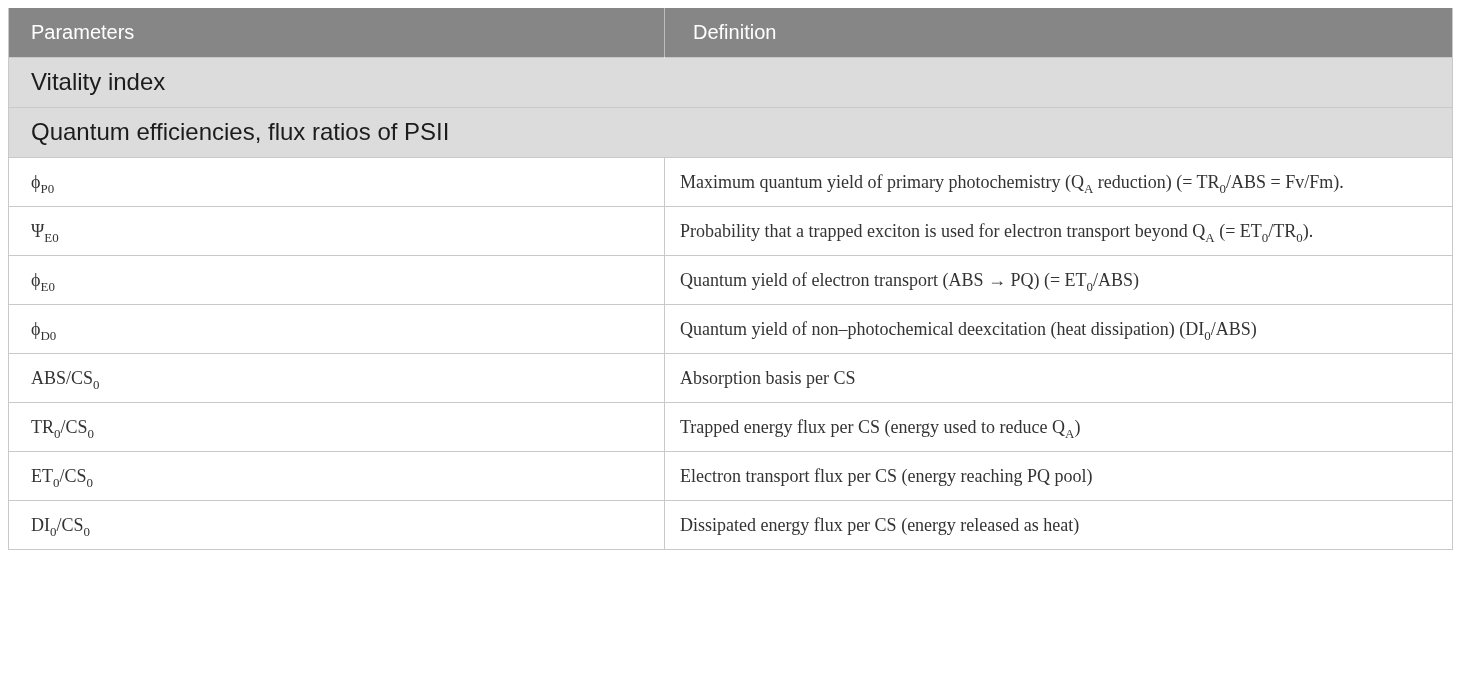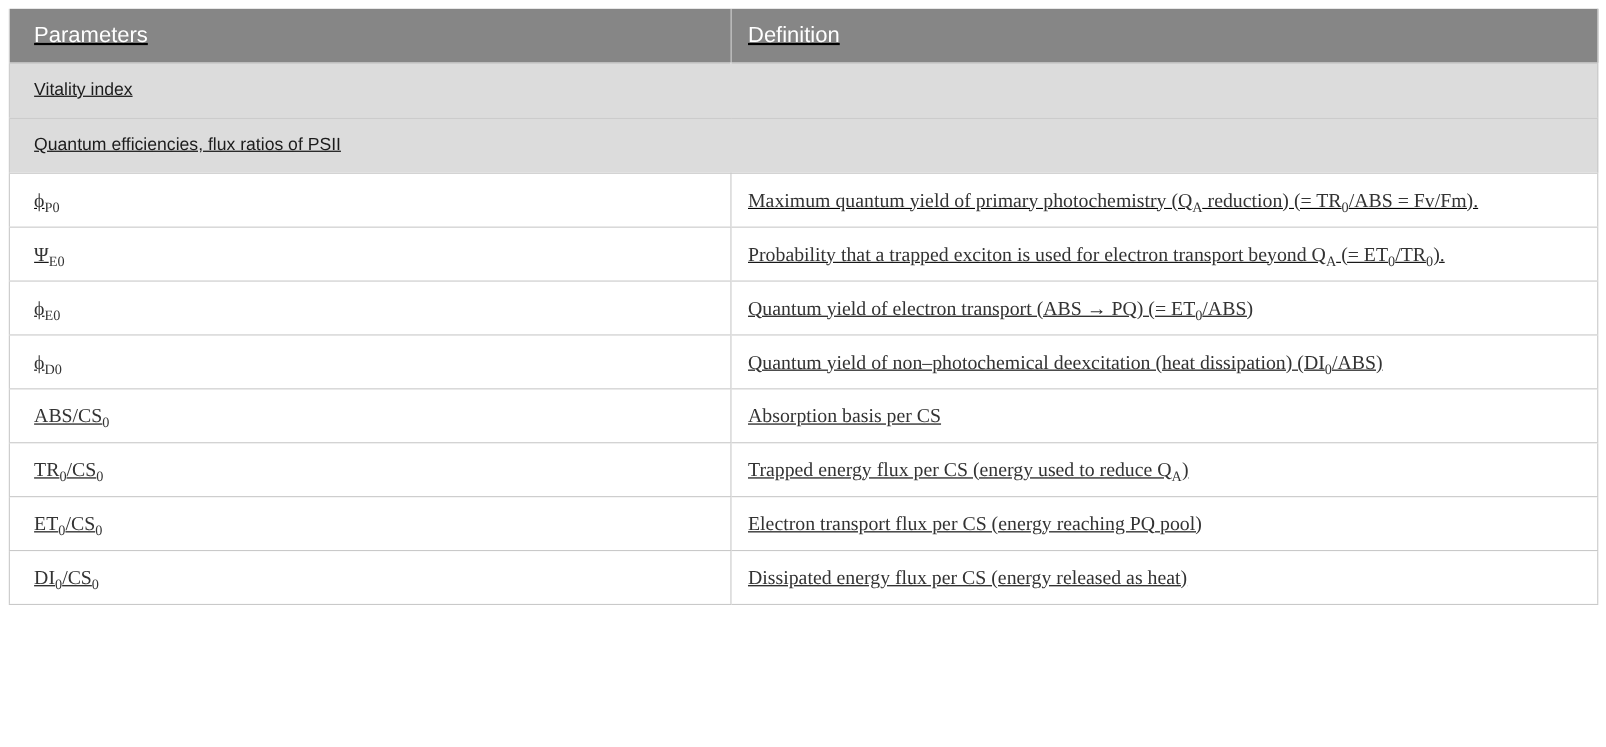--- a/index.html
+++ b/index.html
@@ -15,21 +15,20 @@
   html, body {
     margin: 0;
     padding: 0;
     background: #ffffff;
     width: 1460px;
   }
   .page {
     width: 1312px;
     min-height: 679px;
     padding: 8px;
-    text-decoration: underline;
   }
   table.params-table {
     width: 1444px;
     border-collapse: collapse;
     table-layout: fixed;
     border-left: 1px solid var(--border);
     border-right: 1px solid var(--border);
     border-bottom: 1px solid var(--border);
   }
   col.c1 { width: 656px; }
@@ -40,29 +39,29 @@
     color: var(--header-text);
     font-family: "Liberation Sans", sans-serif;
     font-weight: 400;
     font-size: 20px;
     text-align: left;
     height: 49px;
     padding: 0 0 0 22px;
     vertical-align: middle;
   }
   thead th.def-col {
-    padding-left: 15px;
+    padding-left: 28px;
     border-left: 1px solid rgba(255,255,255,0.45);
   }
 
   tr.section-row td {
     background: var(--section-bg);
     color: var(--section-text);
     font-family: "Liberation Sans", sans-serif;
-    font-size: 16px;
+    font-size: 24px;
     font-weight: 400;
     height: 50px;
     padding: 0 0 0 22px;
     vertical-align: middle;
     border-top: 1px solid var(--border);
     border-bottom: 1px solid var(--border);
   }
 
   tr.data-row td {
     background: var(--row-bg);

